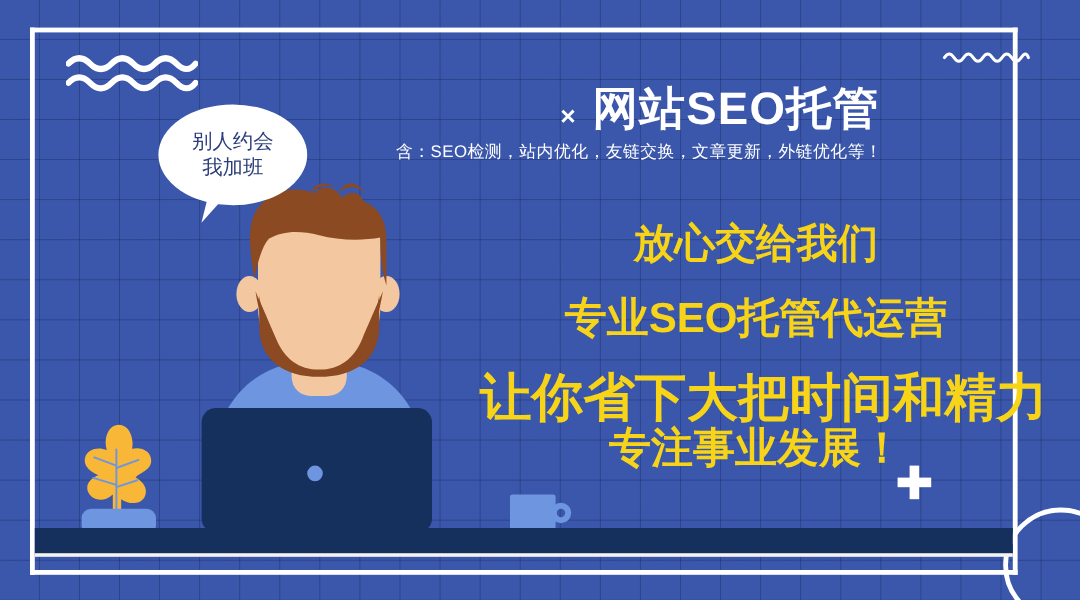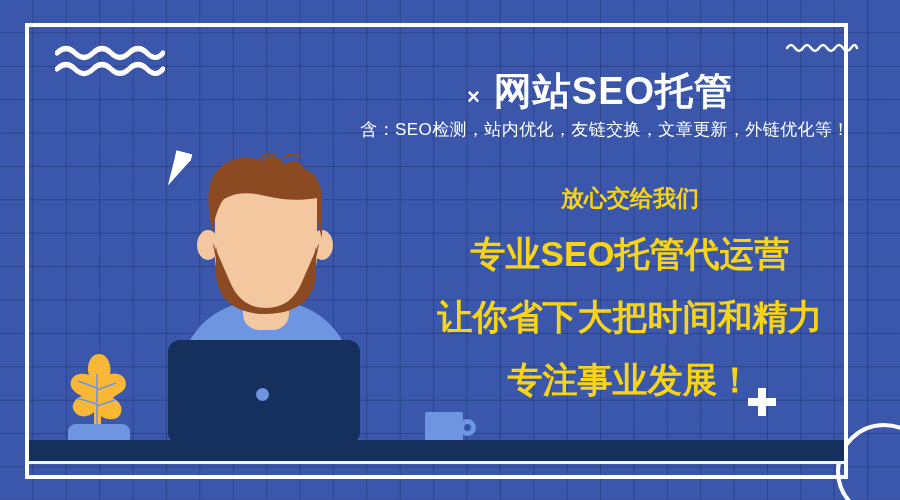--- a/index.html
+++ b/index.html
@@ -88,44 +88,43 @@
     font-weight: bold;
     letter-spacing: 1px;
     line-height: 1.1;
     white-space: nowrap;
   }
   .subtitle {
     position: absolute;
     left: 330px;
     top: 118px;
     width: 550px;
-    text-align: center;
     color: #ffffff;
-    font-size: 17px;
+    font-size: 14px;
     letter-spacing: 0.4px;
     white-space: nowrap;
   }
 
   
   .slogans {
     position: absolute;
     left: 400px;
     top: 186px;
     width: 460px;
     text-align: center;
   }
   .slogan {
     color: #f7d417;
     font-weight: bold;
     white-space: nowrap;
     line-height: 1.05;
   }
-  .slogan-1 { font-size: 23px; margin-bottom: 26px; }
+  .slogan-1 { font-size: 34px; margin-bottom: 26px; }
   .slogan-2 { font-size: 35px; margin-bottom: 26px; }
-  .slogan-3 { font-size: 35px; margin-bottom: 26px; }
+  .slogan-3 { font-size: 43px; }
   .slogan-4 { font-size: 35px; text-align: center; }
 
   
   .bubble {
     position: absolute;
     left: 132px;
     top: 87px;
     width: 124px;
     height: 84px;
     background: #ffffff;
@@ -254,20 +253,24 @@
   <div class="subtitle">含：SEO检测，站内优化，友链交换，文章更新，外链优化等！</div>
 
   <div class="slogans">
     <div class="slogan slogan-1">放心交给我们</div>
     <div class="slogan slogan-2">专业SEO托管代运营</div>
     <div class="slogan slogan-3">让你省下大把时间和精力</div>
     <div class="slogan slogan-4">专注事业发展！</div>
   </div>
 
   <div class="bubble-tail"></div>
+  <div class="bubble">
+    <div class="bubble-line">别人约会</div>
+    <div class="bubble-line">我加班</div>
+  </div>
 
   <svg class="character" width="900" height="500" viewBox="0 0 900 500">
 
     <path d="M176 400 C176 330 217 300 266 300 C315 300 356 330 356 400 L356 450 L176 450 Z" fill="#6e95e0"></path>
 
     <rect x="243" y="272" width="46" height="58" rx="16" fill="#f3c8a0"></rect>
 
     <ellipse cx="208" cy="245" rx="11" ry="15" fill="#f3c8a0"></ellipse>
     <ellipse cx="322" cy="245" rx="11" ry="15" fill="#f3c8a0"></ellipse>
 

